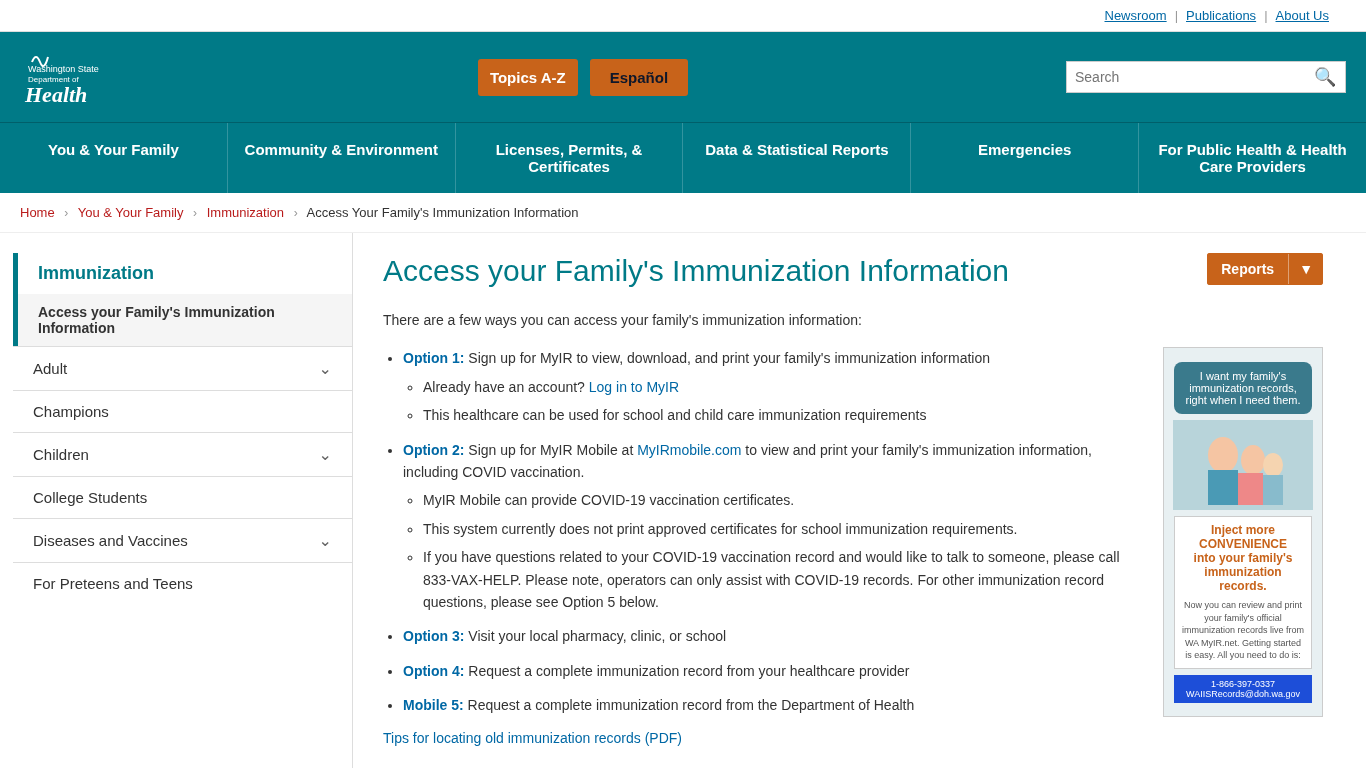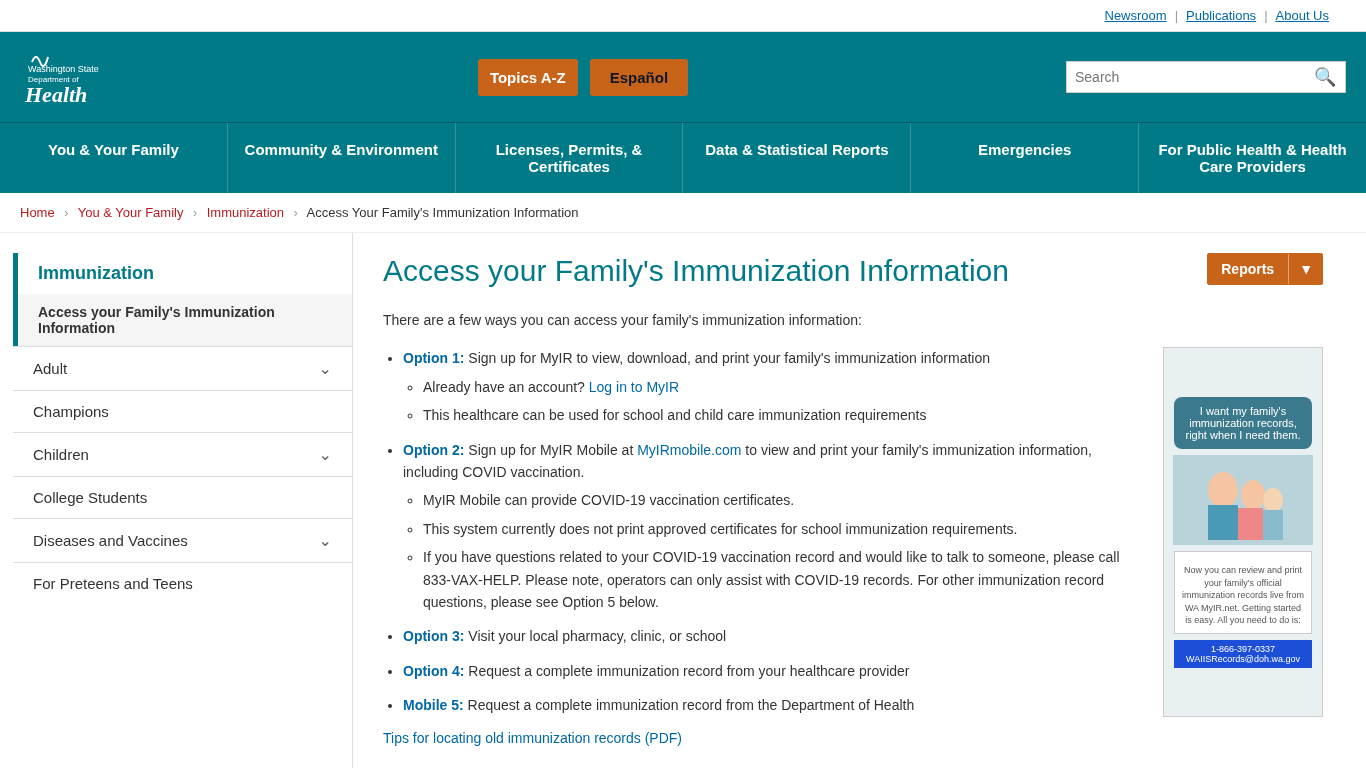--- a/index.html
+++ b/index.html
@@ -423,20 +423,21 @@
         <svg width="140" height="90" viewBox="0 0 140 90">
           <rect width="140" height="90" fill="#b8d4da"></rect>
           <ellipse cx="50" cy="35" rx="15" ry="18" fill="#f5c5a3"></ellipse>
           <ellipse cx="80" cy="40" rx="12" ry="15" fill="#f5c5a3"></ellipse>
           <ellipse cx="100" cy="45" rx="10" ry="12" fill="#f5d4b0"></ellipse>
           <rect x="35" y="50" width="30" height="35" fill="#4a9ab5"></rect>
           <rect x="65" y="53" width="25" height="32" fill="#e88"></rect>
           <rect x="90" y="55" width="20" height="30" fill="#8bc"></rect>
         </svg>
         <div style="background:#fff;border:1px solid #ccc;padding:6px;margin-top:6px;font-size:10px;color:#333;width:100%;">
+          <div style="color:#c8631a;font-weight:bold;font-size:12px;">Inject more<br>CONVENIENCE<br>into your family's<br>immunization records.</div>
           <div style="margin-top:6px;font-size:9px;color:#555;line-height:1.4;">Now you can review and print your family's official immunization records live from WA MyIR.net. Getting started is easy. All you need to do is:</div>
         </div>
         <div style="background:#1d4ed8;color:#fff;padding:4px;font-size:9px;margin-top:6px;width:100%;text-align:center;">
           1-866-397-0337<br>WAIISRecords@doh.wa.gov
         </div>
       </div>
     </div>
   </main>
 </div>
 

